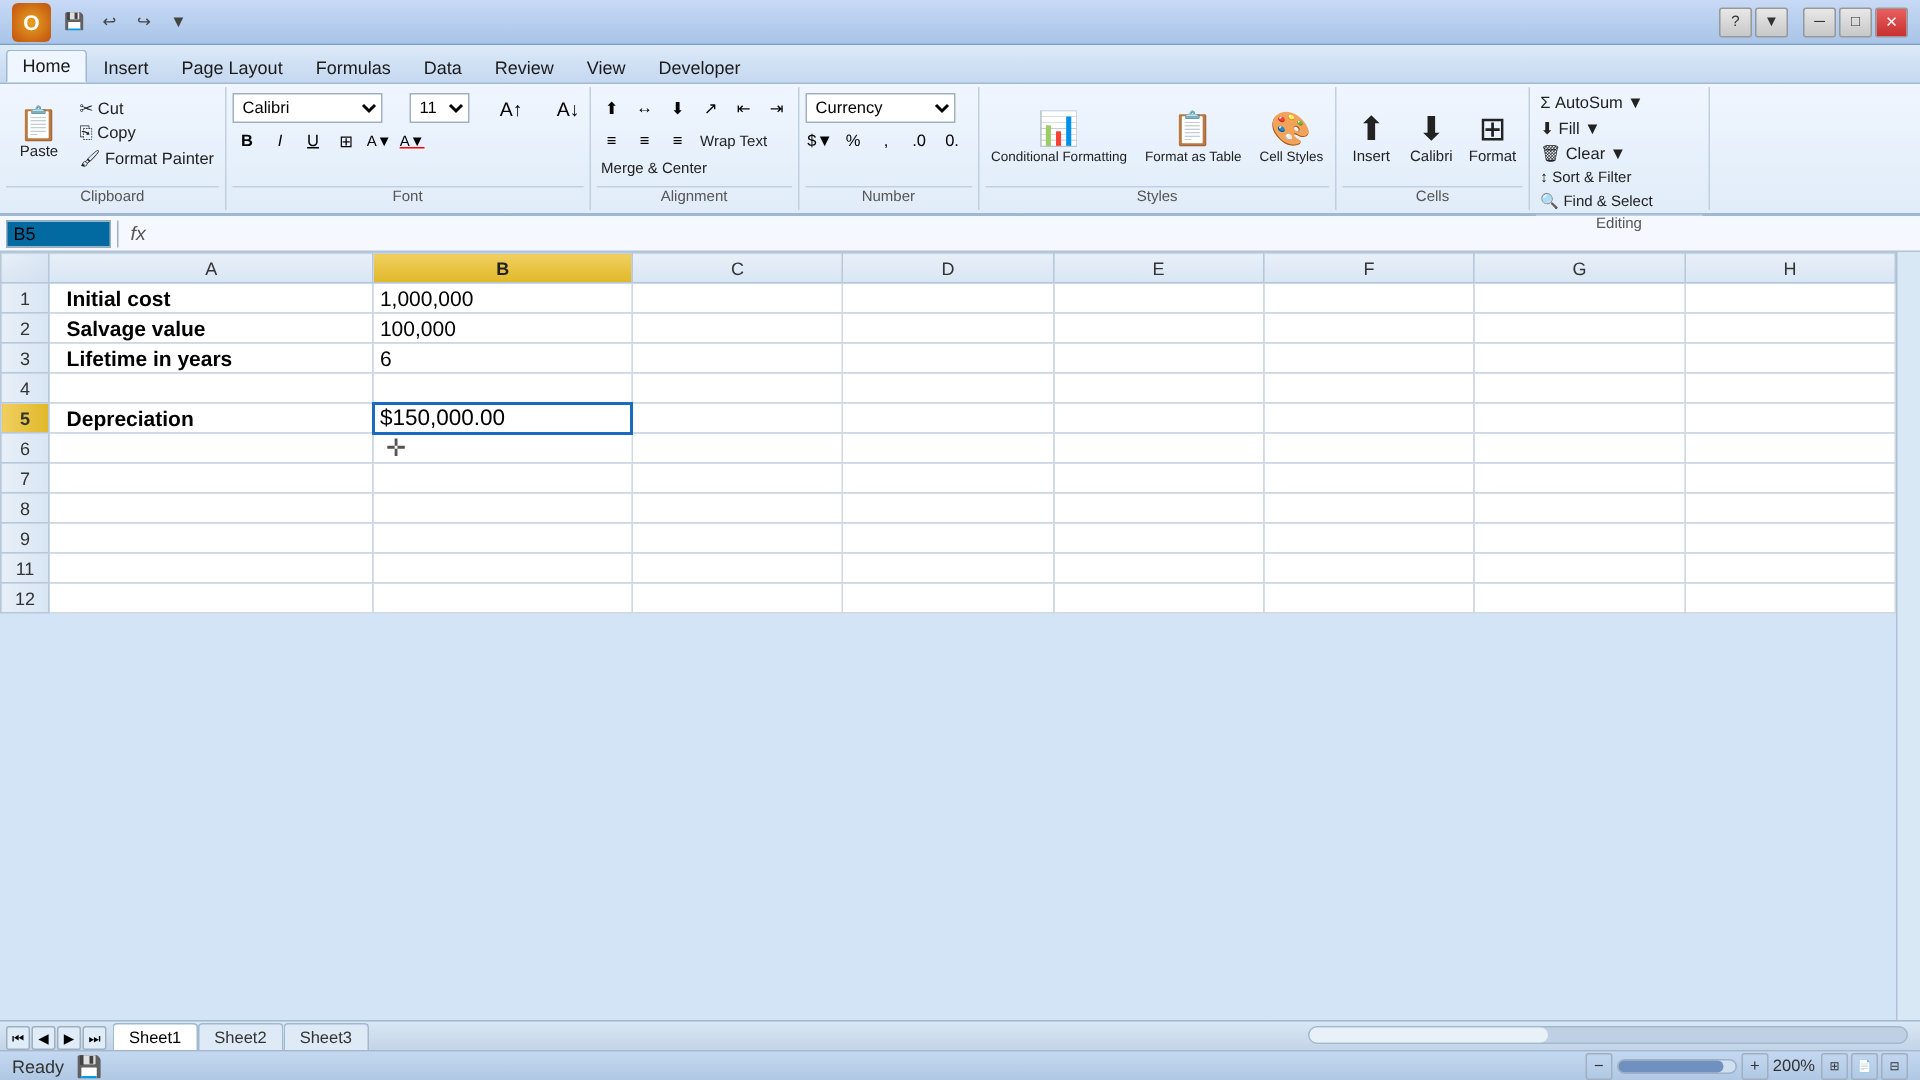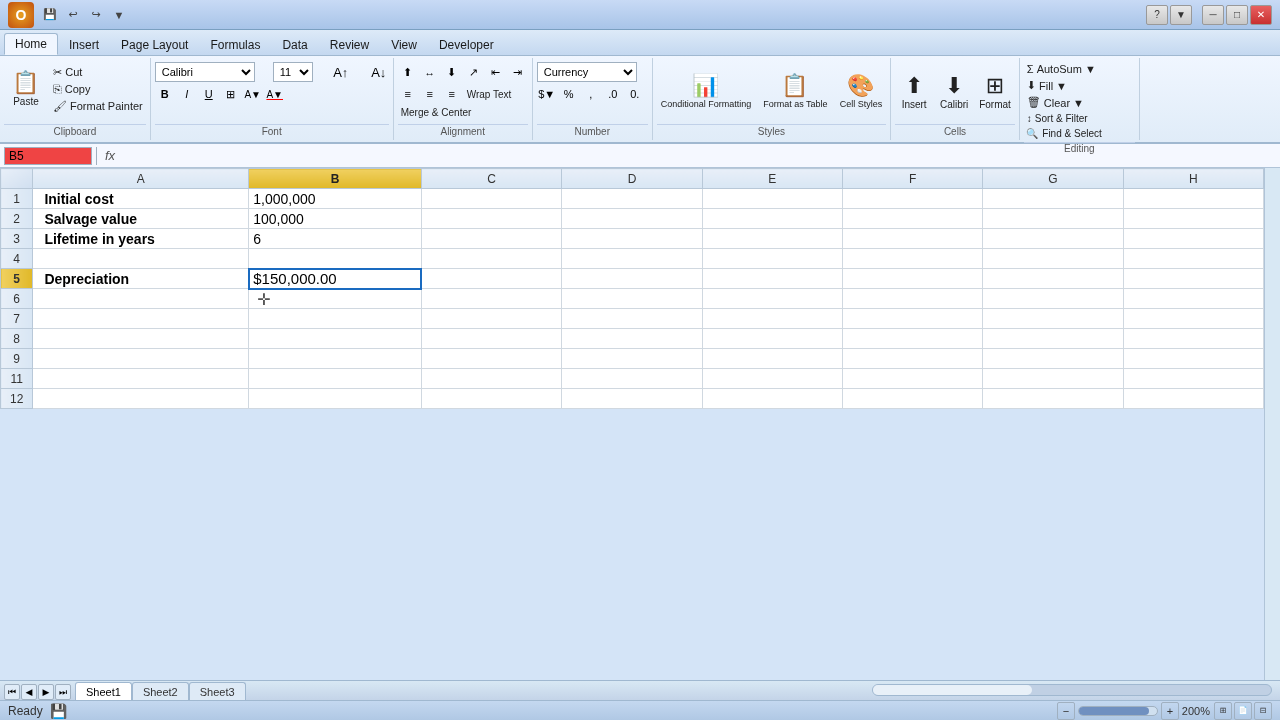--- a/index.html
+++ b/index.html
@@ -140,26 +140,26 @@
     .formula-bar {
       background: #f5f8ff;
       height: 24px;
       display: flex;
       align-items: center;
       border-bottom: 1px solid #b0c4d8;
       padding: 0 4px;
       gap: 4px;
     }
     .cell-ref-box {
-      width: 88px;
+      width: 70px;
       height: 18px;
       border: 1px solid #a0b0c0;
       font-size: 12px;
       padding: 0 4px;
-      background: #ef4444;
+      background: #0369a1;
       display: flex;
       align-items: center;
     }
     .formula-divider { width: 1px; height: 18px; background: #a0b0c0; }
     .fx-label { font-size: 13px; color: #555; font-style: italic; padding: 0 4px; }
     .formula-input {
       flex: 1;
       height: 18px;
       border: none;
       background: transparent;

